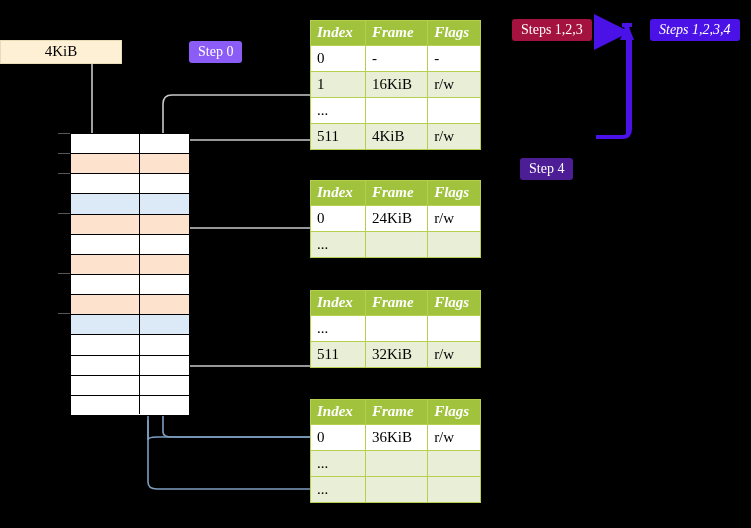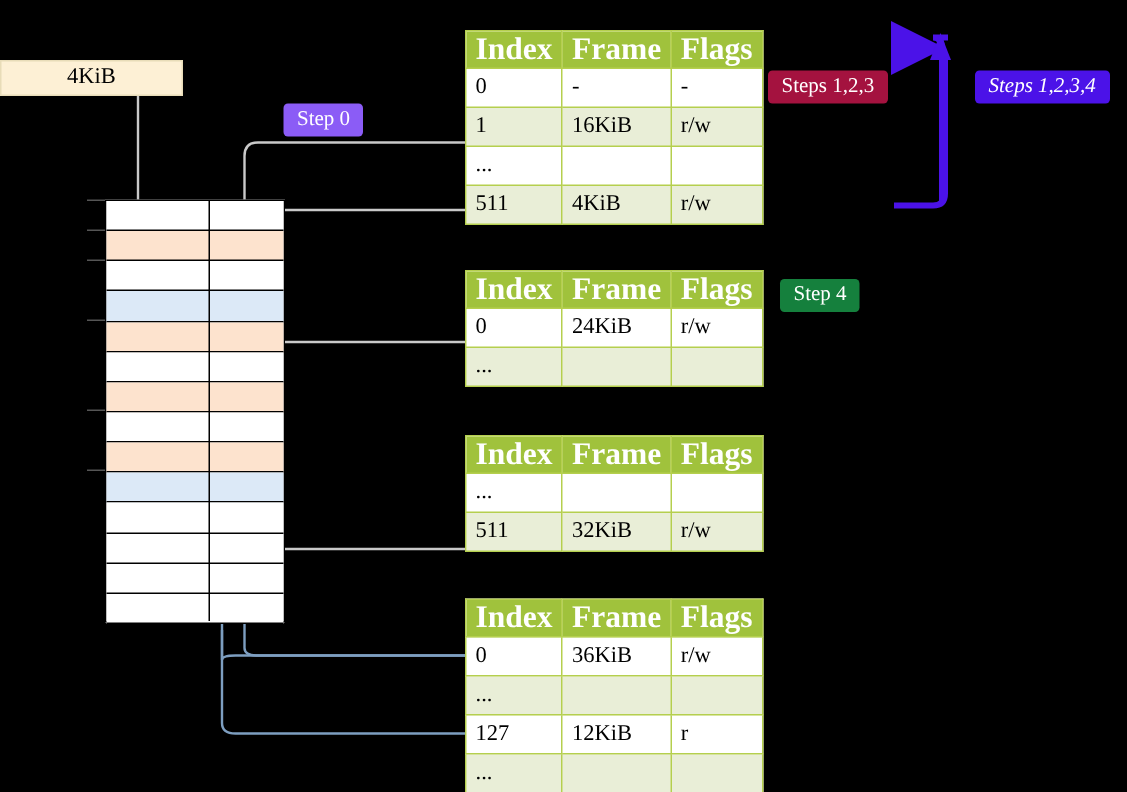--- a/index.html
+++ b/index.html
@@ -14,21 +14,20 @@
   
   .badge{
     position:absolute;
     font-family:"Liberation Serif", serif;
     font-size:14px;
     color:#ffffff;
     padding:3px 9px 4px 9px;
     border-radius:3px;
     white-space:nowrap;
     line-height:15px;
-    margin-top:28px;
   }
   .badge.red{background:#a4123f;}
   .badge.blue{background:#4b12e8;font-style:italic;}
 
   
   .banner{
     position:absolute;
     background:#fdf0d5;
     border:1px solid #e8dcb8;
     text-align:center;
@@ -52,22 +51,23 @@
     background:#fff;
     font-size:15px;
   }
   .ptable th{
     background:#a0c23c;
     color:#ffffff;
     font-weight:bold;
     text-align:left;
     padding:2px 6px 3px 6px;
     border:1px solid #b5cf4e;
-    font-size:21px;
+    font-size:15px;
     line-height:19px;
+    font-style:italic;
   }
   .ptable td{
     padding:2px 6px 3px 6px;
     border:1px solid #b5cf4e;
     line-height:20px;
     height:20px;
     vertical-align:top;
     background:#ffffff;
   }
   .ptable tr.alt td{background:#e9eed7;}
@@ -134,21 +134,21 @@
   </div>
 
   <div class="badge red" style="left: 512px; top: 19px; background: rgb(164, 18, 63);">
     <span>Steps 1,2,3</span>
   </div>
 
   <div class="badge blue" style="left: 650px; top: 19px; background: rgb(75, 18, 232);">
     <span>Steps 1,2,3,4</span>
   </div>
 
-  <div class="badge red" style="left: 520px; top: 158px; background: #15803d;">
+  <div class="badge red" style="left: 520px; top: 158px; background: #4c1d95;">
     <span>Step 4</span>
   </div>
 
   <div class="memcol" id="memcol" style="left:70px;top:133px;width:120px;height:282px;">
     <div class="memrow" style="height: 20.1429px; background: rgb(255, 255, 255);"></div>
       <div class="memrow" style="height: 20.1429px; background: rgb(253, 227, 206);"></div>
       <div class="memrow" style="height: 20.1429px; background: rgb(255, 255, 255);"></div>
       <div class="memrow" style="height: 20.1429px; background: rgb(220, 233, 247);"></div>
       <div class="memrow" style="height: 20.1429px; background: rgb(253, 227, 206);"></div>
       <div class="memrow" style="height: 20.1429px; background: rgb(255, 255, 255);"></div>
@@ -258,25 +258,20 @@
         <tr>
           <td class="col-index">0</td>
           <td class="col-frame">36KiB</td>
           <td class="col-flags">r/w</td>
         </tr>
         <tr class="alt">
           <td class="col-index">...</td>
           <td class="col-frame"></td>
           <td class="col-flags"></td>
         </tr>
-        <tr>
-          <td class="col-index">127</td>
-          <td class="col-frame">12KiB</td>
-          <td class="col-flags">r</td>
-        </tr>
         <tr class="alt">
           <td class="col-index">...</td>
           <td class="col-frame"></td>
           <td class="col-flags"></td>
         </tr>
       </tbody>
     </table>
 
 </div>
 

